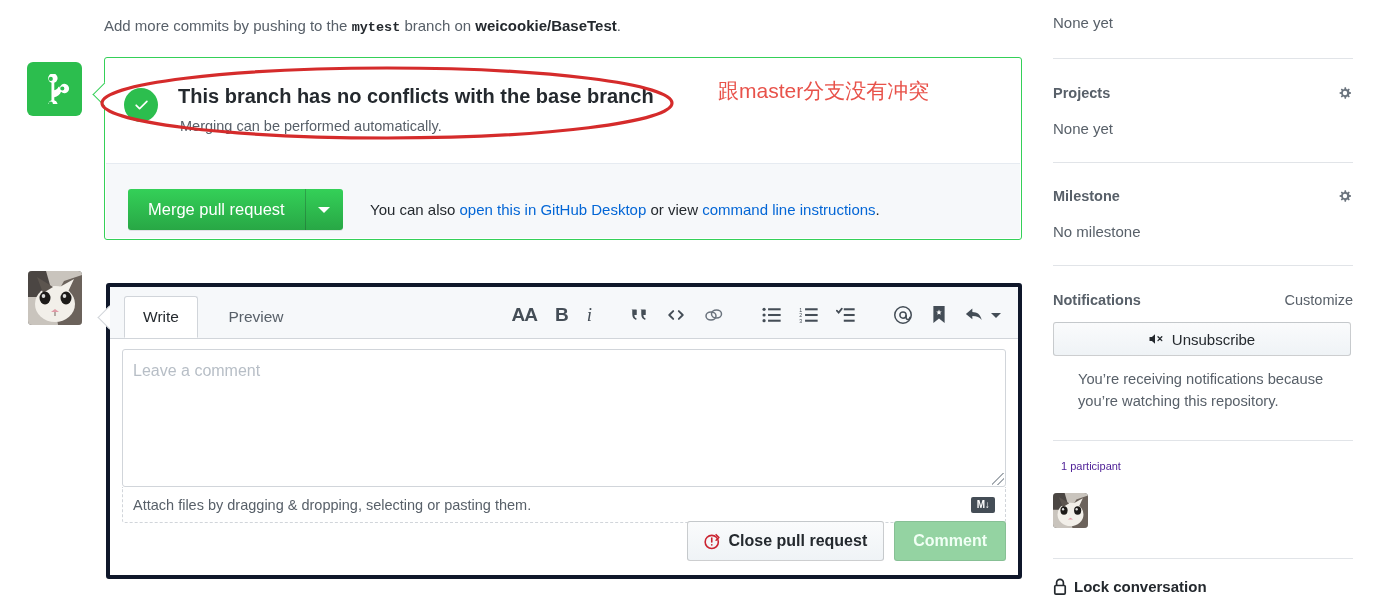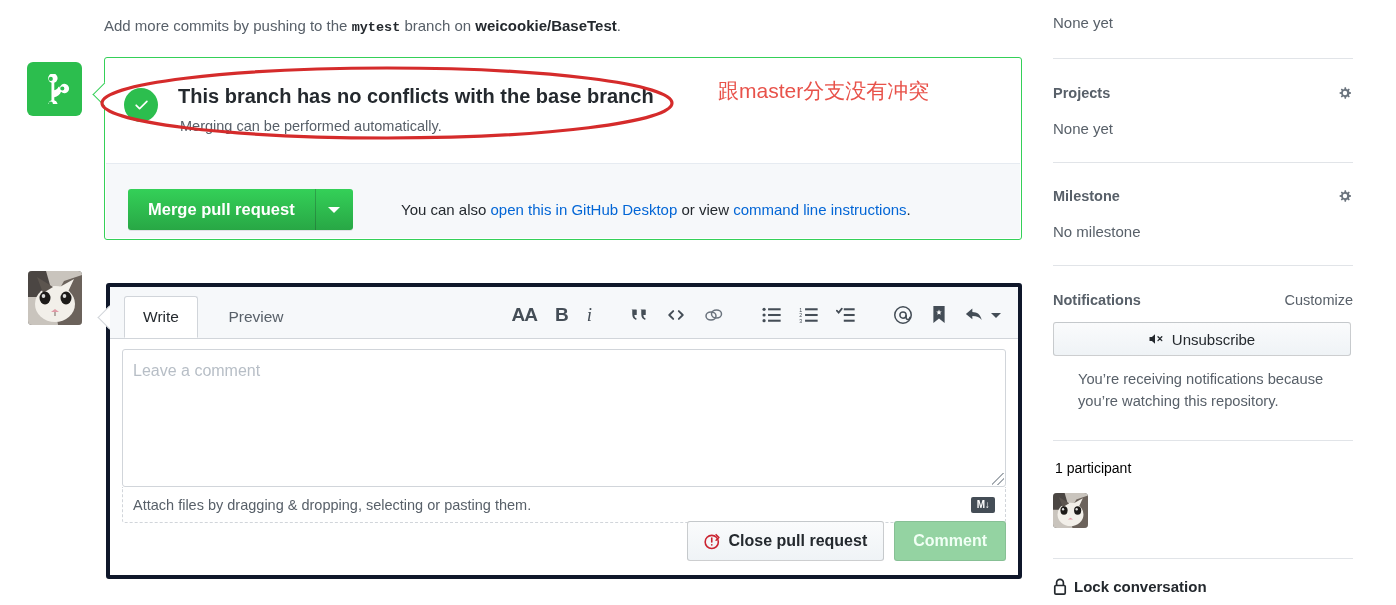--- a/index.html
+++ b/index.html
@@ -73,38 +73,38 @@
     background: #f6f8fa;
   }
   .merge-btn-group {
     position: absolute; left: 22px; top: 25px;
     display: flex; height: 41px;
     border-radius: 3px; overflow: hidden;
     box-shadow: 0 1px 0 rgba(27,31,35,0.1);
   }
   .merge-btn {
     background: linear-gradient(#34d058, #28a745);
-    color: #fff; font-size: 16.5px; font-weight: bold;
+    color: #fff; font-size: 16.5px; font-weight: normal;
     border: none; padding: 0 20px; cursor: pointer;
     display: flex; align-items: center;
     font-family: "Liberation Sans", sans-serif;
   }
   .merge-caret {
     background: linear-gradient(#34d058, #28a745);
     border: none; border-left: 1px solid rgba(27,31,35,0.25);
     width: 38px; cursor: pointer;
     display: flex; align-items: center; justify-content: center;
   }
   .merge-caret i {
     display: block; width: 0; height: 0;
     border-left: 6px solid transparent; border-right: 6px solid transparent;
     border-top: 6px solid #fff;
   }
   .merge-alt {
-    position: absolute; left: 295px; top: 37px;
+    position: absolute; left: 264px; top: 37px;
     font-size: 15px; color: #24292e; white-space: nowrap;
   }
   .lnk { color: #0366d6; text-decoration: none; cursor: pointer; }
 
   
   .annot-ellipse {
     position: absolute; left: 98px; top: 64px;
     width: 578px; height: 78px; pointer-events: none; z-index: 5;
   }
   .annot-text {
@@ -437,21 +437,21 @@
           <path d="M0.5 5h2.4L6 2.2v9.6L2.9 9H0.5z"></path>
           <path d="M9 4.8l3.8 3.8M12.8 4.8L9 8.6" stroke="#24292e" stroke-width="1.3" stroke-linecap="round"></path>
         </svg>
         <span>Unsubscribe</span>
       </button>
     </div>
     <div class="abs notif-note" style="left:0;top:368px;width:280px;margin-left:25px;">You’re receiving notifications because you’re watching this repository.</div>
 
     <div class="sb-hr abs" style="left:0;top:440px;width:300px;"></div>
 
-    <div class="abs" style="left:2px;top:460px;font-size:14px;color:#000000;">1 participant</div>
+    <div class="abs" style="left:8px;top:460px;font-size:11px;color:#4c1d95;">1 participant</div>
     <div class="abs participant-avatar" style="left:0;top:493px;">
       <svg viewBox="0 0 54 54">
         <rect width="54" height="54" fill="#c9c4bd"></rect>
         <path d="M0 0h18l4 14-8 12H0z" fill="#4b4643"></path>
         <path d="M54 4v50H30l-4-26 10-18z" fill="#6b625b"></path>
         <ellipse cx="27" cy="33" rx="20" ry="18" fill="#f2efe9"></ellipse>
         <path d="M9 6l6 16 10-6z" fill="#5c554f"></path>
         <path d="M46 8l-7 15-9-6z" fill="#f2efe9"></path>
         <ellipse cx="17" cy="27" rx="5.5" ry="6.5" fill="#1d1b19"></ellipse>
         <ellipse cx="38" cy="27" rx="5.5" ry="6.5" fill="#1d1b19"></ellipse>

